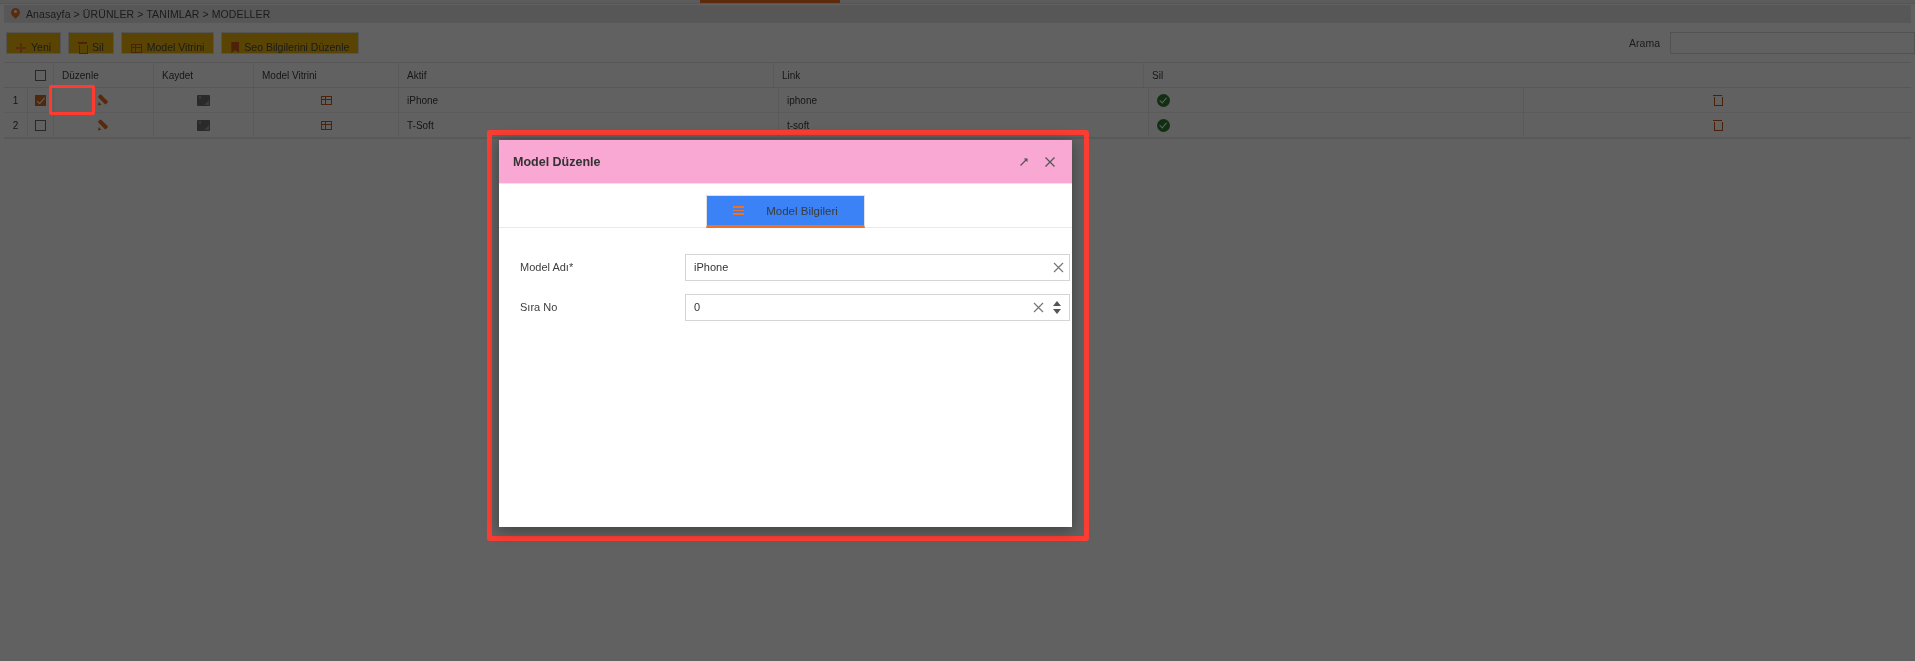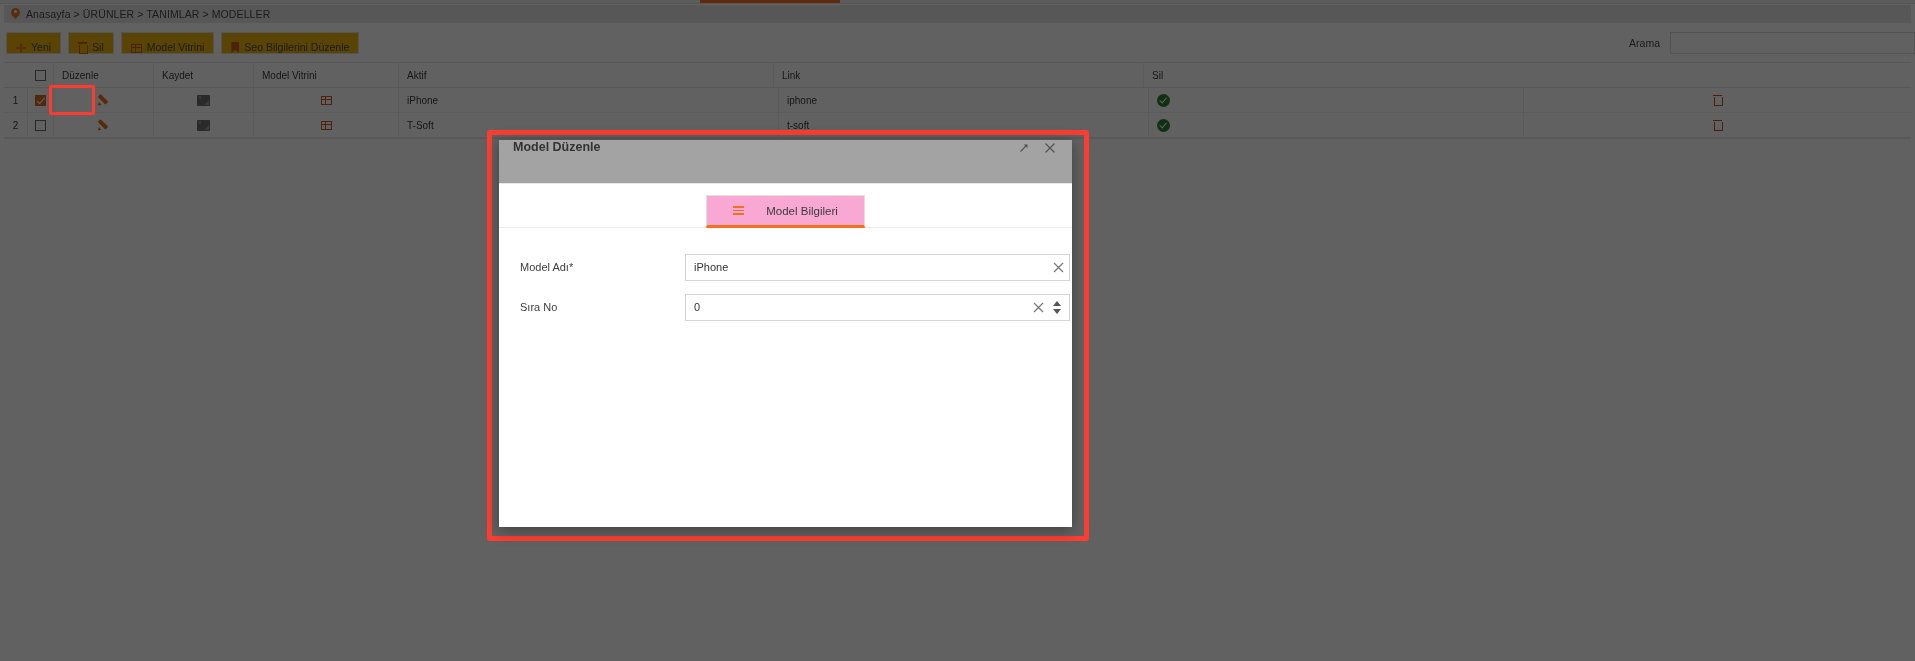--- a/index.html
+++ b/index.html
@@ -246,40 +246,40 @@
   }
   #modal {
     position: absolute;
     left: 499px; top: 140px; width: 573px; height: 387px;
     background: #ffffff;
     box-shadow: 0 3px 14px rgba(0,0,0,0.35);
     z-index: 80;
     display: flex; flex-direction: column;
   }
   #modal-header {
-    height: 44px; background: #a3a3a3;
+    height: 44px; background: #f9a8d4;
     border-bottom: 1px solid #e8e8e8;
-    display: flex; align-items: flex-start;
+    display: flex; align-items: center;
     padding: 0 14px 0 14px;
   }
   #modal-title { font-size: 12.5px; font-weight: bold; color: #333; flex: 1 1 auto; }
   .hdr-ico { width: 16px; height: 16px; margin-left: 10px; cursor: pointer; position: relative; }
   
   .ico-expand svg, .ico-close svg { display: block; }
 
   #modal-tabs {
     height: 44px; background: #ffffff;
     border-bottom: 1px solid #e9e9e9;
     display: flex; align-items: flex-end; justify-content: center;
   }
   #tab-model-bilgileri {
     height: 33px;
     border: 1px solid #e0e0e0;
     border-bottom: 3px solid #f37021;
-    background: #f9a8d4;
+    background: #3b82f6;
     display: flex; align-items: center; gap: 22px;
     padding: 0 26px;
     font-size: 11.5px; color: #3b3b3b;
     cursor: pointer;
     position: relative; top: 1px;
   }
   .ico-hamburger { width: 11px; height: 9px; position: relative; flex: none; }
   .ico-hamburger span {
     position: absolute; left: 0; width: 11px; height: 1.6px; background: #f37021;
   }

